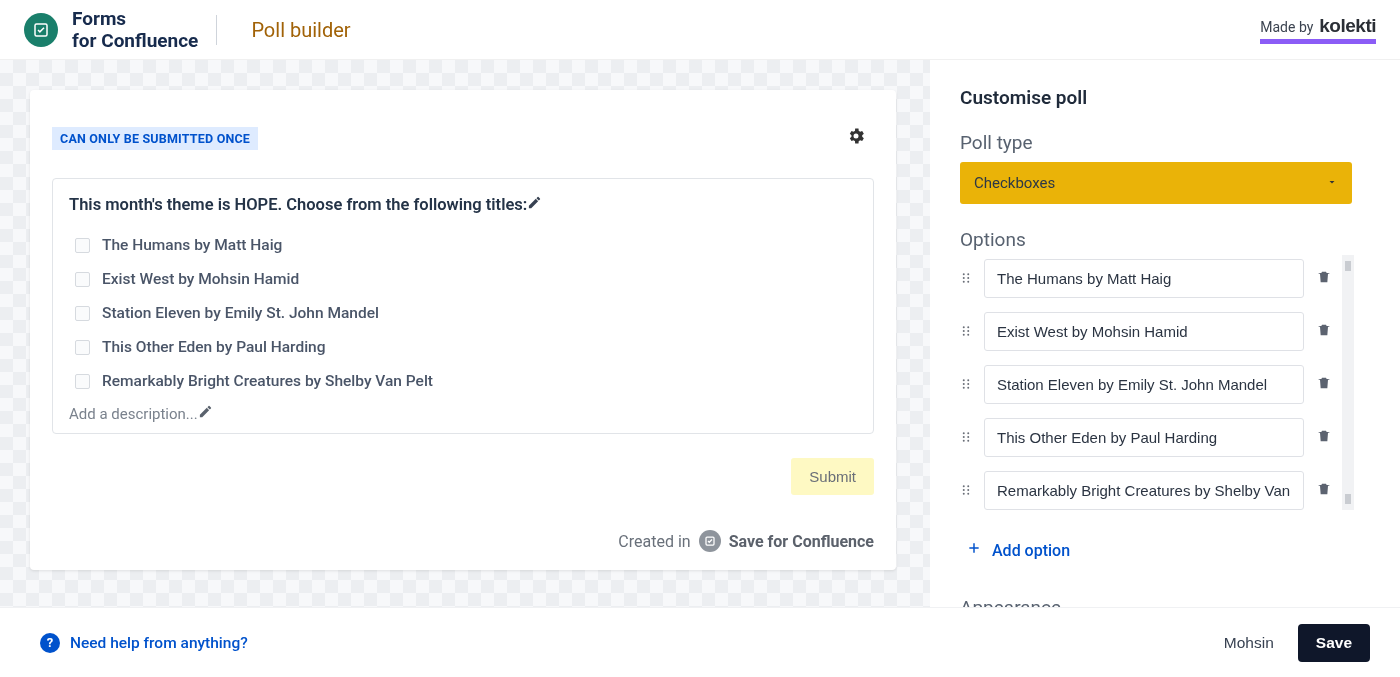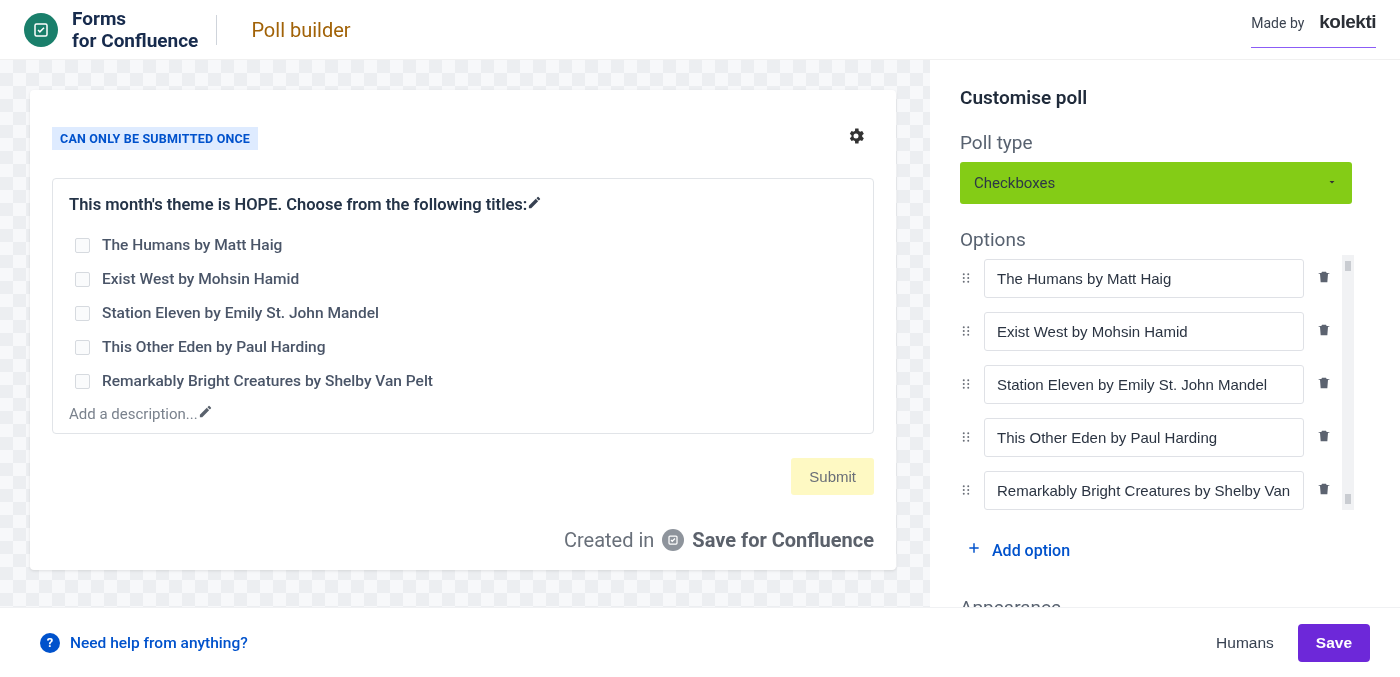--- a/index.html
+++ b/index.html
@@ -31,23 +31,23 @@
     .app-title { display: flex; flex-direction: column; line-height: 1.15; }
     .app-title .line1 { font-size: 19px; font-weight: 700; color: #172B4D; }
     .app-title .line2 { font-size: 19px; font-weight: 700; color: #172B4D; }
     .divider-v {
       width: 1px; height: 30px; background: #cfd4db; margin: 0 18px;
     }
     .breadcrumb { font-size: 20px; color: #a16207; margin-left: 16px; }
     .made-by {
       margin-left: auto;
       font-size: 14px; color: #3b4350;
-      display: flex; align-items: baseline; gap: 15px;
-      border-bottom: 1px solid #8b5cf6;
-      padding-bottom: 14px;
+      display: flex; align-items: baseline; gap: 6px;
+      border-bottom: 5px solid #8b5cf6;
+      padding-bottom: 2px;
     }
     .brand { font-family: Arial, sans-serif; font-weight: 900; font-size: 19px; letter-spacing: -0.5px; color: #2b2f36; }
     
     .main {
       display: flex;
       height: calc(677px - 60px - 70px);
       position: relative;
     }
     .preview-area {
       flex: 1;
@@ -119,21 +119,21 @@
       background: #fef9c3;
       color: #6a6f78;
       font-size: 15px;
       padding: 10px 18px;
       border: none;
       border-radius: 3px;
       cursor: default;
     }
     .created-in {
       display: flex; align-items: center; justify-content: flex-end; gap: 8px;
-      color: #69707a; font-size: 20px;
+      color: #69707a; font-size: 16px;
       margin-top: auto;
     }
     .created-in .logo-sm {
       width: 22px; height: 22px; border-radius: 50%;
       background: #8e949c; display: flex; align-items: center; justify-content: center;
     }
     .created-in .logo-sm svg { width: 12px; height: 12px; }
     .created-in .app-name { color: #5b616b; font-weight: 700; }
     
     .sidebar {
@@ -146,21 +146,21 @@
     .sidebar::-webkit-scrollbar-track { background: #f0f1f3; }
     .sidebar::-webkit-scrollbar-thumb { background: #c5c9cf; border-radius: 2px; }
     .sidebar h2 { font-size: 19px; font-weight: 600; color: #1f2a3a; margin-bottom: 22px; }
     .side-label { font-size: 19px; color: #586270; margin-bottom: 8px; }
     .select-wrap {
       position: relative;
       margin-bottom: 24px;
     }
     .select {
       width: 100%;
-      background: #84cc16;
+      background: #eab308;
       border: none;
       border-radius: 3px;
       padding: 12px 14px;
       font-size: 15px;
       color: #2d3846;
       display: flex; justify-content: space-between; align-items: center;
       cursor: pointer;
     }
     .select svg { width: 12px; height: 12px; }
     .options-area { position: relative; padding-right: 20px; }
@@ -226,21 +226,21 @@
       font-size: 13px; font-weight: 700;
     }
     .footer-actions { margin-left: auto; display: flex; gap: 18px; align-items: center; }
     .cancel-btn {
       background: none; border: none;
       font-size: 15.5px; color: #374151;
       cursor: pointer;
       padding: 10px 6px;
     }
     .save-btn {
-      background: #6d28d9; color: #fff;
+      background: #0f172a; color: #fff;
       border: none; border-radius: 4px;
       font-size: 15.5px; font-weight: 600;
       padding: 10px 18px;
       cursor: pointer;
     }
   </style>
 </head>
 <body>
 
 <div class="header">
@@ -430,16 +430,16 @@
     <div class="side-label appearance-label">Appearance</div>
   </div>
 </div>
 
 <div class="footer">
   <div class="help-link">
     <span class="help-icon">?</span>
     <span>Need help from anything?</span>
   </div>
   <div class="footer-actions">
-    <button class="cancel-btn">Humans</button>
+    <button class="cancel-btn">Mohsin</button>
     <button class="save-btn">Save</button>
   </div>
 </div>
 
 </body></html>

